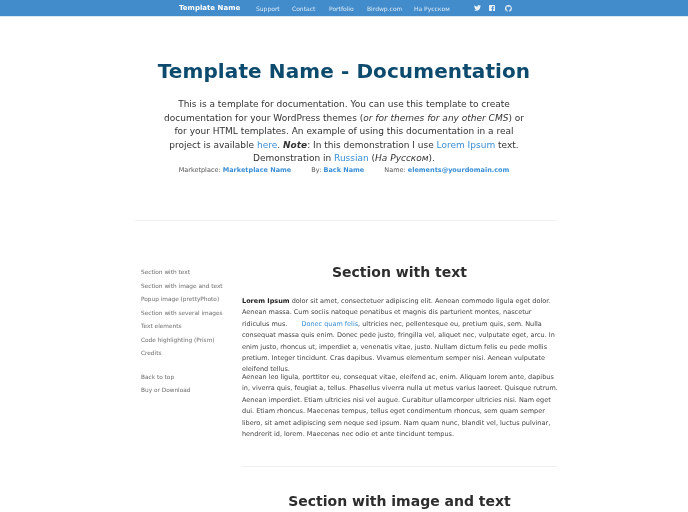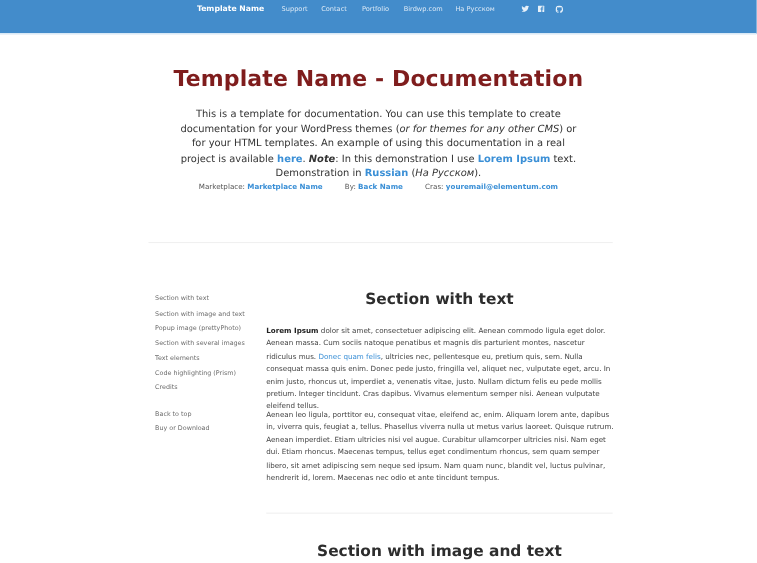--- a/index.html
+++ b/index.html
@@ -2,47 +2,47 @@
 <html><head>
   <meta charset="utf-8">
   <style>
     * { box-sizing: border-box; margin: 0; padding: 0; }
     html, body { width: 688px; height: 512px; overflow: hidden; background: #ffffff; }
     body { font-family: "DejaVu Sans", "Liberation Sans", sans-serif; color: #333333; position: relative; }
     a { color: #3a8fd6; text-decoration: none; }
 
     
     .navbar {
-      position: absolute; left: 0; top: 0; width: 688px; height: 31px;
+      position: absolute; left: 0; top: 0; width: 688px; height: 17px;
       background: #438ccb; border-bottom: 1px solid #d9e9f6;
     }
     .nav-brand {
       position: absolute; left: 179px; top: 4px;
       font-size: 7px; font-weight: bold; color: #ffffff; white-space: nowrap;
     }
     .nav-link {
       position: absolute; top: 5px; font-size: 6px; color: #dbe9f6; white-space: nowrap;
     }
     .nav-icon {
       position: absolute; top: 4px; width: 8px; height: 8px;
       display: flex; align-items: center; justify-content: center;
     }
 
     
     .page-title {
       position: absolute; left: 0; top: 59px; width: 688px; text-align: center;
-      font-size: 20px; color: #7f1d1d; letter-spacing: 0.1px;
+      font-size: 20px; color: #0c4a6e; letter-spacing: 0.1px;
     }
     .intro {
       position: absolute; left: 160px; top: 98px; width: 368px; text-align: center;
       font-size: 9px; line-height: 13.5px; color: #333;
     }
     .intro em { }
     .intro strong { font-weight: bold; }
-    .intro a { font-weight: bold; }
+    .intro a { font-weight: normal; }
     .meta {
       position: absolute; left: 0; top: 166px; width: 688px; text-align: center;
       font-size: 6.5px; color: #555; white-space: nowrap;
     }
     .meta span.item { margin: 0 9px; }
     .meta a { font-weight: bold; margin-top: 44px; }
 
     .divider-top {
       position: absolute; left: 135px; top: 220px; width: 422px; height: 1px;
       background: #f0f0f0;
@@ -58,21 +58,21 @@
     
     .section-title {
       position: absolute; left: 242px; width: 315px; text-align: center;
       font-size: 14px; color: #2d2d2d;
     }
     .para {
       position: absolute; left: 242px; width: 316px;
       font-size: 6.5px; line-height: 11.4px; color: #444; text-align: left;
     }
     .para strong { color: #222; }
-    .para a { color: #3a8fd6; }
+    .para a { color: #3a8fd6; margin-left: 12px; }
     .divider-mid {
       position: absolute; left: 242px; top: 466px; width: 315px; height: 1px; background: #f0f0f0;
     }
   </style>
 </head>
 <body>
 
 <div class="navbar">
   <a class="nav-brand">Template Name</a>
   <a class="nav-link" style="left:256px;">Support</a>
@@ -99,21 +99,21 @@
   </a>
 </div>
 
 <h1 class="page-title">Template Name - Documentation</h1>
 
 <p class="intro"><span>This is a template for documentation. You can use this template to create documentation for your WordPress themes (</span><em>or for themes for any other CMS</em><span>) or for your HTML templates. An example of using this documentation in a real project is available </span><a>here</a><span>. </span><strong><em>Note</em></strong><span>: In this demonstration I use </span><a>Lorem Ipsum</a><span> text. Demonstration in </span><a>Russian</a><span> (</span><em>На Русском</em><span>).</span></p>
 
 <div class="meta">
   <span class="item"><span>Marketplace:</span> <a>Marketplace Name</a></span>
   <span class="item"><span>By:</span> <a>Back Name</a></span>
-  <span class="item"><span>Cras:</span> <a>youremail@elementum.com</a></span>
+  <span class="item"><span>Name:</span> <a>elements@yourdomain.com</a></span>
 </div>
 
 <div class="divider-top"></div>
 
 <nav class="sidebar">
   <a class="side-item">Section with text</a>
   <a class="side-item">Section with image and text</a>
   <a class="side-item">Popup image (prettyPhoto)</a>
   <a class="side-item">Section with several images</a>
   <a class="side-item">Text elements</a>

